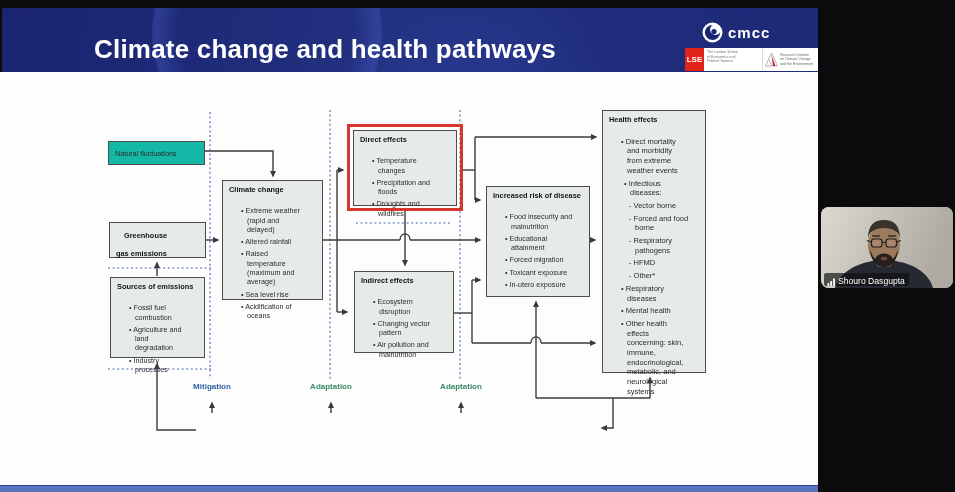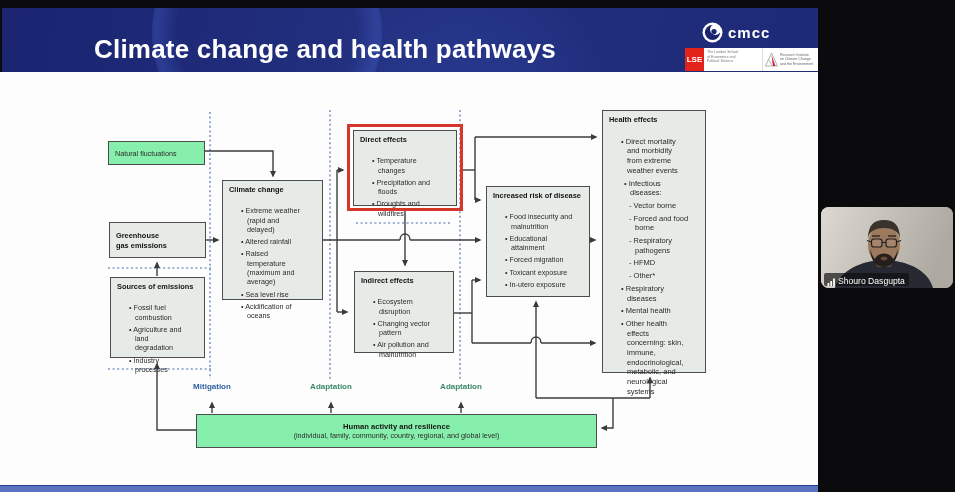--- a/index.html
+++ b/index.html
@@ -20,21 +20,21 @@
   
   .logobar{position:absolute;left:683px;top:40px;width:135px;height:23px;display:flex;background:#fff;overflow:hidden;}
   .lse-red{width:19px;background:#e2231a;color:#fff;font-weight:bold;font-size:8px;display:flex;align-items:center;justify-content:center;}
   .logo-mid{width:52px;padding:2px 3px;border-right:1px solid #ddd;}
   .logo-mid div{font-size:3.6px;line-height:4.6px;color:#777;white-space:nowrap;}
   .logo-right{flex:1;display:flex;align-items:center;gap:2px;padding:1px 2px;}
   .logo-right .txt div{font-size:3.6px;line-height:4.6px;color:#666;white-space:nowrap;}
   
   .box{position:absolute;border:1.4px solid #4d4d4d;background:#e7ebe7;box-sizing:border-box;
        color:#2b2b2b;font-size:7.2px;line-height:9.3px;padding:4px 4px 3px 6px;}
-  .box.white{background:#86efac;text-align:right;}
+  .box.white{background:#14b8a6;text-align:right;}
   .box-title{font-weight:bold;color:#141414;font-size:7.4px;margin-bottom:3px;}
   .bullets{list-style:none;margin:12px;padding:0;}
   .bullets li{margin:0 0 3px 0;padding-left:6px;text-indent:-6px;}
   .bullets li.b::before{content:"• ";}
   .bullets li.bi{margin-left:3px;}
   .bullets li.bi::before{content:"• ";}
   .bullets li.d{margin-left:8px;}
   .bullets li.d::before{content:"- ";}
   .red-frame{position:absolute;border:3px solid #d6372b;background:transparent;box-sizing:border-box;}
   .center-box{display:flex;flex-direction:column;align-items:center;justify-content:center;text-align:center;padding:2px;}
@@ -103,21 +103,21 @@
       <path d="M108,369 H211"></path>
       <path d="M356,223 H452"></path>
     </g>
   </svg>
 
   <div class="box white" style="left:108px;top:141px;width:97px;height:24px;display:flex;align-items:center;">
     <span>Natural fluctuations</span>
   </div>
 
   <div class="box" style="left:109px;top:222px;width:97px;height:36px;display:flex;flex-direction:column;justify-content:center;">
-    <span class="box-title" style="margin:0;">Greenhouse</span>
+    <span class="box-title" style="margin:8px;">Greenhouse</span>
     <span class="box-title" style="margin:0;">gas emissions</span>
   </div>
 
   <div class="box" style="left:110px;top:277px;width:95px;height:81px;">
     <div class="box-title">Sources of emissions</div>
     <ul class="bullets">
       <li class="b">Fossil fuel combustion</li>
       <li class="b">Agriculture and land degradation</li>
       <li class="b">Industry processes</li>
     </ul>
@@ -173,24 +173,20 @@
       <li class="d">Forced and food borne</li>
       <li class="d">Respiratory pathogens</li>
       <li class="d">HFMD</li>
       <li class="d">Other*</li>
       <li class="b">Respiratory diseases</li>
       <li class="b">Mental health</li>
       <li class="b">Other health effects concerning: skin, immune, endocrinological, metabolic, and neurological systems</li>
     </ul>
   </div>
 
-  <div class="box white center-box" style="left:196px;top:414px;width:401px;height:34px;">
-    <span class="t">Human activity and resilience</span>
-    <span class="s">(individual, family, community, country, regional, and global level)</span>
-  </div>
 
   <div class="flow-label mit" style="left:182px;top:382px;">Mitigation</div>
   <div class="flow-label ada" style="left:301px;top:382px;">Adaptation</div>
   <div class="flow-label ada" style="left:431px;top:382px;">Adaptation</div>
 
   <svg class="layer" width="955" height="492">
     <defs>
       <marker id="ah" markerWidth="7" markerHeight="7" refX="5" refY="3" orient="auto" markerUnits="userSpaceOnUse">
         <path d="M0,0 L6.5,3 L0,6 Z" fill="#3b3b3b"></path>
       </marker>

